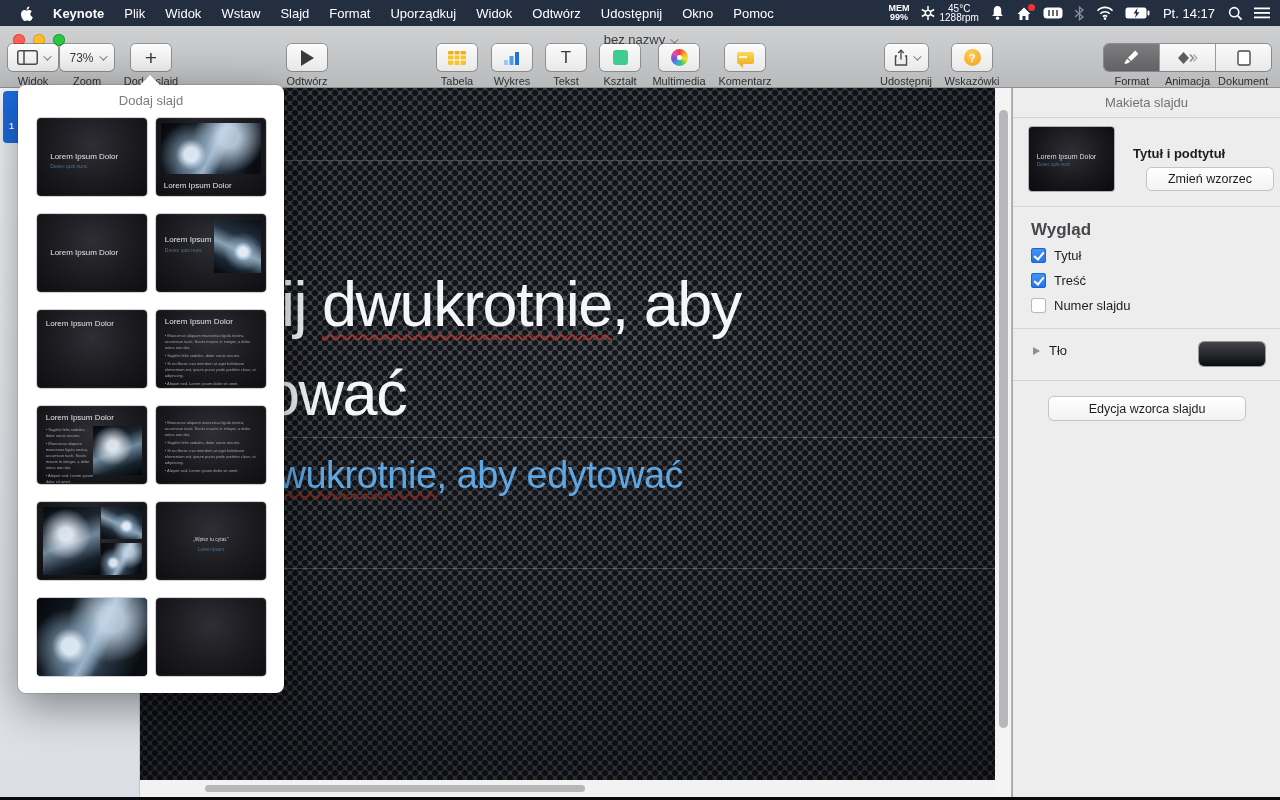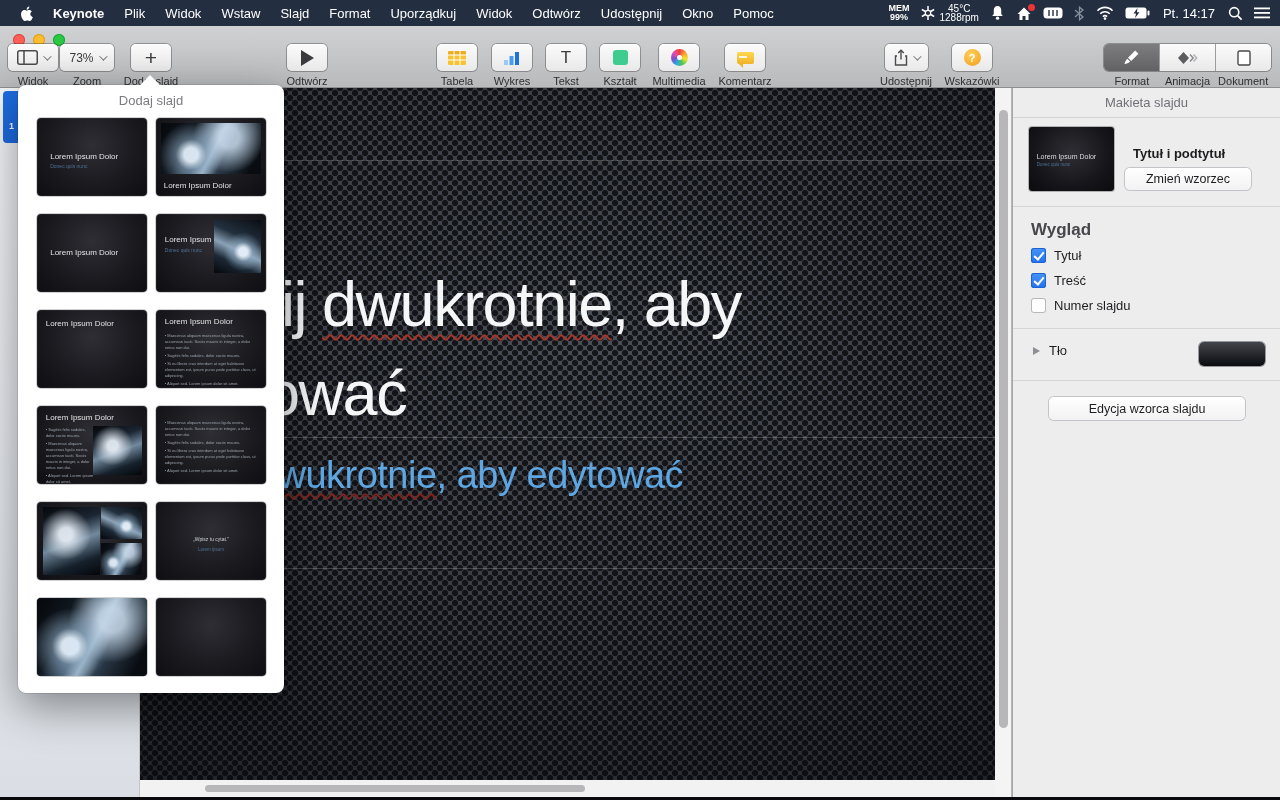--- a/index.html
+++ b/index.html
@@ -91,21 +91,21 @@
   #sb-header { height:30px; line-height:30px; text-align:center; font-size:13px; color:#717176; border-bottom:1px solid #d3d3d5; }
   .mini-slide { position:absolute; left:16px; top:39px; width:85px; height:64px; border-radius:3px; overflow:hidden;
                 background:radial-gradient(ellipse at 50% 40%, #2e2e34, #16161a 62%, #0b0b0e 100%);
                 box-shadow:0 0 0 1px rgba(0,0,0,.25); }
   .mini-title { position:absolute; left:9%; top:40%; font-size:7px; color:#dcdcde; }
   .mini-sub { position:absolute; left:9%; top:54%; font-size:4.5px; color:#4f7396; }
   #sb-master-name { position:absolute; left:120px; top:58px; font-size:13px; font-weight:bold; color:#1d1d1f;text-align:right; }
   .sb-btn { position:absolute; height:22px; border-radius:5px; background:linear-gradient(#ffffff,#f2f2f4);
             box-shadow:0 0 0 1px #c3c3c8; font-size:12.5px; color:#1d1d1f;
             display:flex; align-items:center; justify-content:center; }
-  #sb-change { left:112px; top:80px; width:126px; }
+  #sb-change { left:134px; top:80px; width:126px; }
   .sb-div { position:absolute; left:0; right:0; height:1px; background:#d6d6d8; }
   #sb-appearance { position:absolute; left:18px; top:132px; font-size:17px; font-weight:bold; color:#47474b; }
   .cb-row { position:absolute; left:18px; display:flex; align-items:center; gap:8px; }
   .checkbox { width:15px; height:15px; border-radius:3px; background:#fff; box-shadow:inset 0 0 0 1px #b8b8bc; position:relative; }
   .checkbox.checked { background:linear-gradient(#4596f7,#2371ec); box-shadow:inset 0 0 0 1px #1d63d6; }
   .checkbox.checked::after { content:""; position:absolute; left:4.5px; top:1.5px; width:4px; height:8px;
                              border-right:2px solid #fff; border-bottom:2px solid #fff; transform:rotate(40deg); }
   .cb-label { font-size:13px; color:#1d1d1f; }
   #bg-row { position:absolute; left:20px; top:255px; display:flex; align-items:center; gap:9px; }
   .disclosure { width:0; height:0; border-left:7px solid #8e8e93; border-top:4.5px solid transparent; border-bottom:4.5px solid transparent; }
@@ -239,20 +239,23 @@
           <rect x="0" y="9.5" width="16" height="1.8" fill="#fff"></rect>
       </svg>
     </span>
   </div>
 </div>
 
 <div id="toolbar">
   <span class="tl" id="tl-close"></span>
   <span class="tl" id="tl-min"></span>
   <span class="tl" id="tl-zoom"></span>
+  <div id="win-title">
+    <span>bez nazwy</span><span class="chev"></span>
+  </div>
 
   <div class="tb-item" style="left:-7px">
     <span class="tb-btn">
       <svg width="21" height="15" viewBox="0 0 21 15">
         <rect x="0.75" y="0.75" width="19.5" height="13.5" rx="2" fill="none" stroke="#4a4a4c" stroke-width="1.5"></rect>
         <line x1="7" y1="1" x2="7" y2="14" stroke="#4a4a4c" stroke-width="1.5"></line>
       </svg>
       <span class="chev"></span>
     </span>
     <span class="tb-label">Widok</span>

